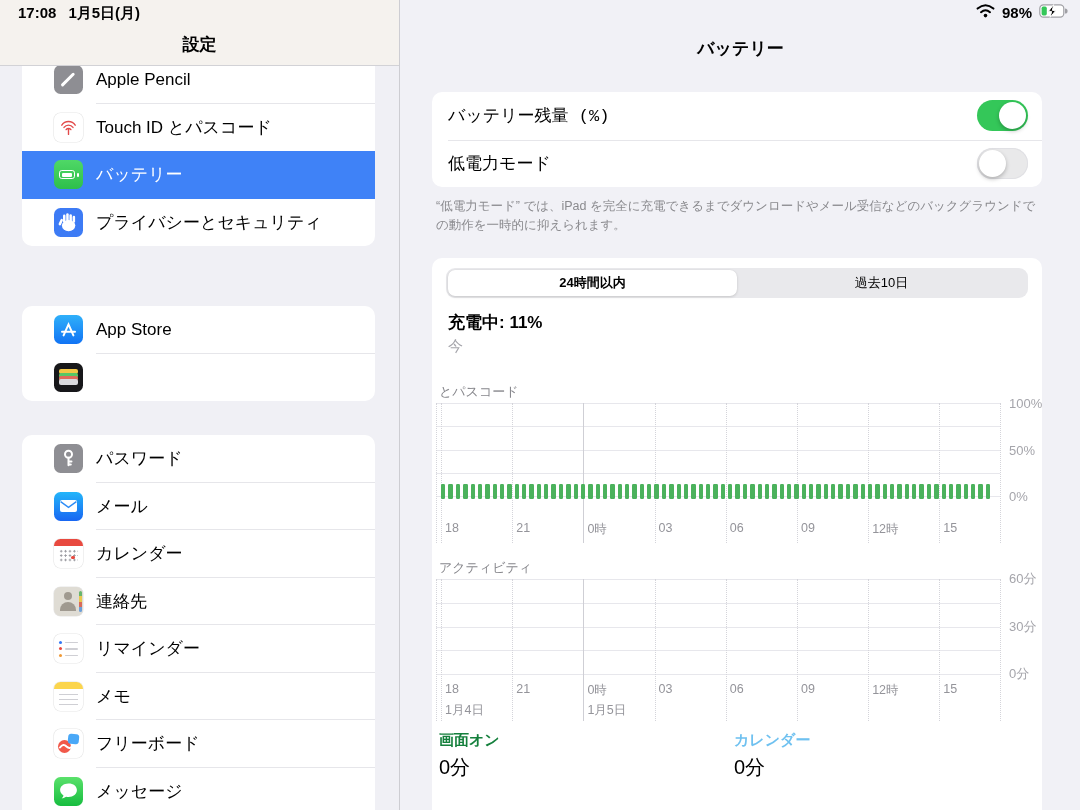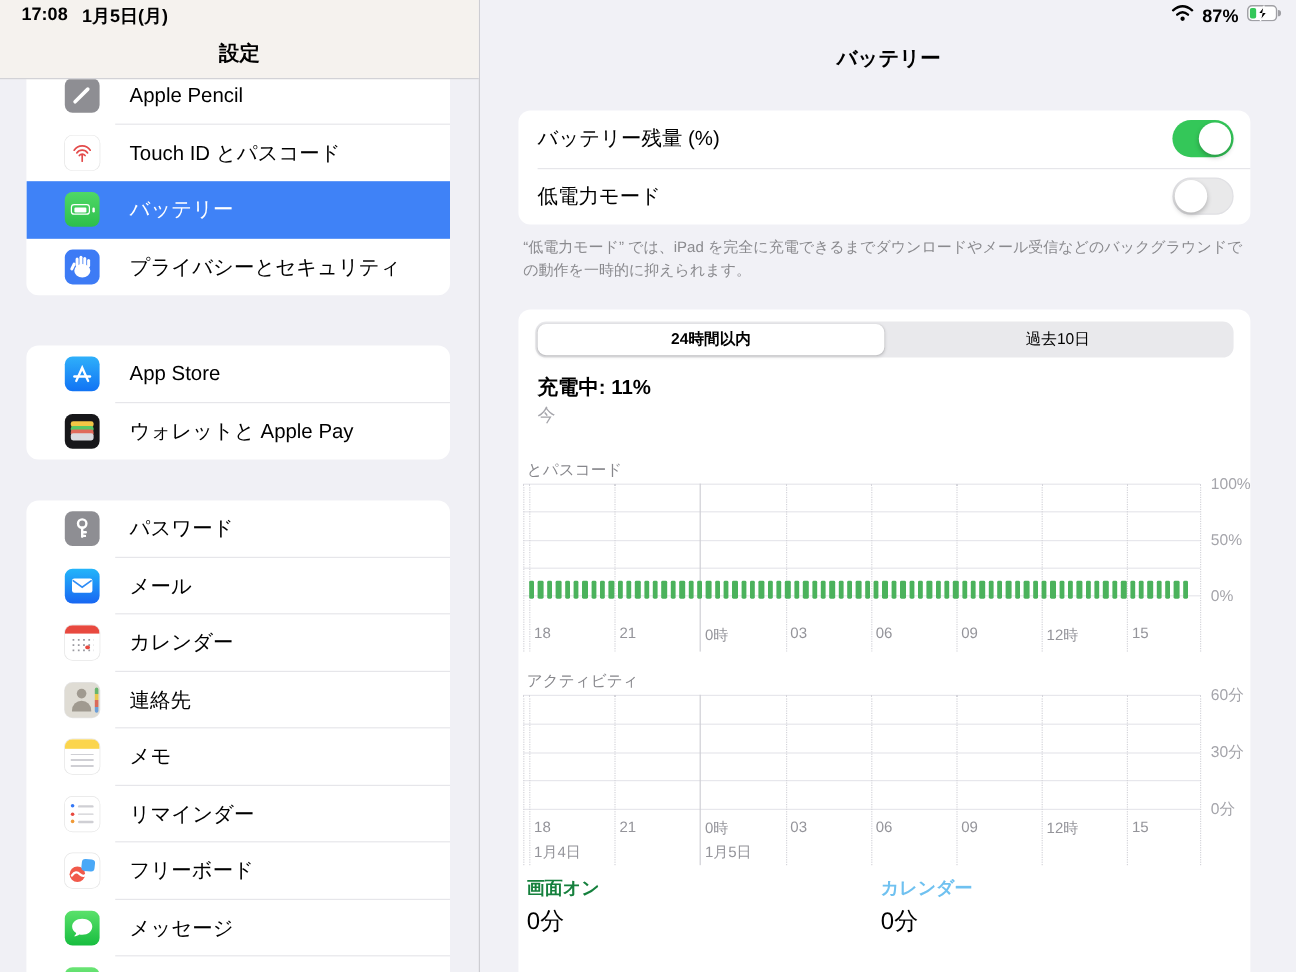--- a/index.html
+++ b/index.html
@@ -11,21 +11,21 @@
   .statusbar { position:absolute; top:0; left:0; width:100%; height:24px; z-index:50; }
   .sb-left { position:absolute; left:18px; top:4px; display:flex; gap:12px; font-size:15px; font-weight:600; color:#000; }
   .sb-right { position:absolute; right:12px; top:4px; display:flex; align-items:center; gap:7px; font-size:15px; font-weight:600; color:#000; }
 
   
   .sidebar { position:absolute; left:0; top:0; width:400px; height:810px; background:#f0f0f5; border-right:1px solid #cdcdd2; }
   .sidebar-header { position:absolute; left:0; top:0; width:100%; height:66px; background:#f5f2ee; border-bottom:1px solid #d2d2d6; z-index:10; display:flex; align-items:flex-end; justify-content:center; padding-bottom:9px; }
   .sidebar-title { font-size:17px; font-weight:700; color:#000; }
   .side-groups { position:absolute; left:22px; top:56px; width:353px; }
   .side-card { background:#fff; border-radius:10px; overflow:hidden; }
-  .side-row { position:relative; height:47.5px; display:flex; align-items:center; cursor:default;gap:12px; }
+  .side-row { position:relative; height:47.5px; display:flex; align-items:center; cursor:default; }
   .side-row .label { margin-left:13px; font-size:17px; color:#000; }
   .side-row.selected { background:#3f82f7; }
   .side-row.selected .label { color:#fff; }
   .side-row.sep::after { content:""; position:absolute; left:74px; right:0; bottom:0; height:1px; background:#e6e6ea; }
 
   .app-icon { position:relative; width:29px; height:29px; border-radius:6.5px; margin-left:32px; flex:none; overflow:hidden; }
   .white-ic { box-shadow:0 0 0 0.6px rgba(0,0,0,.10); background:#fff; }
   .app-icon i, .app-icon b { position:absolute; display:block; }
 
   .ic-apple-pencil { background:#8e8e93; }
@@ -65,21 +65,21 @@
   .ic-facetime { background:linear-gradient(180deg,#6ae474,#31cb52); }
   .icon-svg { position:absolute; left:0; top:0; }
 
   
   .content { position:absolute; left:401px; top:0; width:679px; height:810px; }
   .content-title { position:absolute; top:37px; left:0; width:100%; text-align:center; font-size:17px; font-weight:700; color:#000; }
 
   .card { position:absolute; background:#fff; border-radius:10px; }
   .toggles-card { left:31px; top:92px; width:610px; height:95px; }
   .toggle-row { position:relative; height:47.5px; display:flex; align-items:center; }
-  .toggle-row .t-label { margin-left:16px; font-size:17px; color:#000; }
+  .toggle-row .t-label { margin-left:16px; font-size:17px; color:#000;font-family:Liberation Mono, monospace; }
   .toggle-row + .toggle-row::before { content:""; position:absolute; left:16px; right:0; top:0; height:1px; background:#e6e6ea; }
   .switch { position:absolute; right:14px; width:51px; height:31px; border-radius:16px; }
   .switch .knob { position:absolute; top:2px; width:27px; height:27px; border-radius:50%; background:#fff; box-shadow:0 2px 4px rgba(0,0,0,.25); }
   .switch.on { background:#34c759; } .switch.on .knob { right:2px; }
   .switch.off { background:#e9e9ea; box-shadow:inset 0 0 0 1px #e0e0e4; } .switch.off .knob { left:2px; }
 
   .footnote { position:absolute; left:35px; top:197px; width:600px; font-size:12.5px; line-height:1.5; color:#8a8a8e; }
 
   .charts-card { left:31px; top:258px; width:610px; height:600px; }
   .seg { position:absolute; left:14px; right:14px; top:10px; height:30px; background:#e9e9ec; border-radius:9px; display:flex; padding:2px; }
@@ -118,21 +118,21 @@
     <div class="sb-right">
       <span>
         <svg width="19" height="14" viewBox="0 0 19 14">
             <g fill="none" stroke="#000" stroke-width="2" stroke-linecap="round">
               <path d="M1.6 4.6 Q9.5 -2.2 17.4 4.6"></path>
               <path d="M5 8.2 Q9.5 4.4 14 8.2"></path>
             </g>
             <circle cx="9.5" cy="11.6" r="1.8" fill="#000"></circle>
           </svg>
       </span>
-      <span>87%</span>
+      <span>98%</span>
       <span>
         <svg width="29" height="14" viewBox="0 0 29 14">
           <rect x="0.8" y="0.8" width="24" height="12.4" rx="3.6" fill="#fff" stroke="#a0a0a5" stroke-width="1.2"></rect>
           <rect x="2.6" y="2.6" width="5.2" height="8.8" rx="1.6" fill="#34c759"></rect>
           <path d="M26 4.4 v5.2 a2.6 2.6 0 0 0 0 -5.2 z" fill="#a0a0a5"></path>
           <path d="M14.6 0.6 L9.4 7.4 h3.2 L11.2 13.4 L16.8 6.4 h-3.4 Z" fill="#000" stroke="#fff" stroke-width="1"></path>
         </svg>
       </span>
     </div>
   </div>
@@ -176,40 +176,39 @@
                   <rect x="15.4" y="6.2" width="2.5" height="8.5" rx="1.25"></rect>
                   <rect x="18.6" y="7.8" width="2.5" height="7" rx="1.25"></rect>
                   <rect x="5.6" y="10.6" width="2.5" height="7" rx="1.25" transform="rotate(25 6.8 14)"></rect>
                   <ellipse cx="14.6" cy="17.6" rx="6.7" ry="5.6"></ellipse>
                 </g>
               </svg>
             </span>
             <span class="label">プライバシーとセキュリティ</span>
           </div>
         </div>
-        <div class="side-card" style="margin-top: 42px;">
+        <div class="side-card" style="margin-top: 60px;">
           <div class="side-row sep">
             <span class="app-icon ic-appstore">
               <svg class="icon-svg" width="29" height="29">
                 <g fill="none" stroke="#fff" stroke-width="2" stroke-linecap="round">
                   <path d="M9.6 20.4 L14.5 9.4 L19.4 20.4"></path>
                   <path d="M8 16.8 L21 16.8"></path>
                 </g>
               </svg>
             </span>
             <span class="label">App Store</span>
           </div>
           <div class="side-row">
             <span class="app-icon ic-wallet">
               <i class="w1"></i>
               <i class="w2"></i>
               <i class="w3"></i>
               <i class="wf"></i>
             </span>
-            <span class="label">ウォレットと Apple Pay</span>
           </div>
         </div>
         <div class="side-card" style="margin-top: 34px;">
           <div class="side-row sep">
             <span class="app-icon ic-passwords">
               <svg class="icon-svg" width="29" height="29">
                 <g fill="none" stroke="#fff" stroke-width="2" stroke-linecap="round">
                   <circle cx="14.5" cy="10.3" r="3.5"></circle>
                   <path d="M14.5 13.8 V21.2 M14.5 17.6 h3 M14.5 20.6 h2.3"></path>
                 </g>
@@ -234,44 +233,44 @@
             </span>
             <span class="label">カレンダー</span>
           </div>
           <div class="side-row sep">
             <span class="app-icon ic-contacts white-ic">
               <i class="head"></i>
               <i class="body"></i>
               <i class="tabs"></i>
             </span>
             <span class="label">連絡先</span>
-          </div>
-          <div class="side-row sep">
-            <span class="app-icon ic-notes white-ic">
-              <i class="nt-top"></i>
-              <i class="nt-lines"></i>
-            </span>
-            <span class="label">メモ</span>
           </div>
           <div class="side-row sep">
             <span class="app-icon ic-reminders white-ic">
               <span class="rem-row" style="top:6.5px">
                 <span class="rem-dot" style="background:#3478f6"></span>
                 <span class="rem-line"></span>
               </span>
               <span class="rem-row" style="top:13px">
                 <span class="rem-dot" style="background:#e8493f"></span>
                 <span class="rem-line"></span>
               </span>
               <span class="rem-row" style="top:19.5px">
                 <span class="rem-dot" style="background:#f09a37"></span>
                 <span class="rem-line"></span>
               </span>
             </span>
             <span class="label">リマインダー</span>
+          </div>
+          <div class="side-row sep">
+            <span class="app-icon ic-notes white-ic">
+              <i class="nt-top"></i>
+              <i class="nt-lines"></i>
+            </span>
+            <span class="label">メモ</span>
           </div>
           <div class="side-row sep">
             <span class="app-icon ic-freeform white-ic">
               <i class="ff-red"></i>
               <i class="ff-blue"></i>
               <svg class="icon-svg" width="29" height="29">
                 <path d="M6 18.5 q3.2 -4.5 6.5 -1 q3.2 3.2 6.5 -0.8" fill="none" stroke="#fff" stroke-width="2" stroke-linecap="round"></path>
               </svg>
             </span>
             <span class="label">フリーボード</span>

